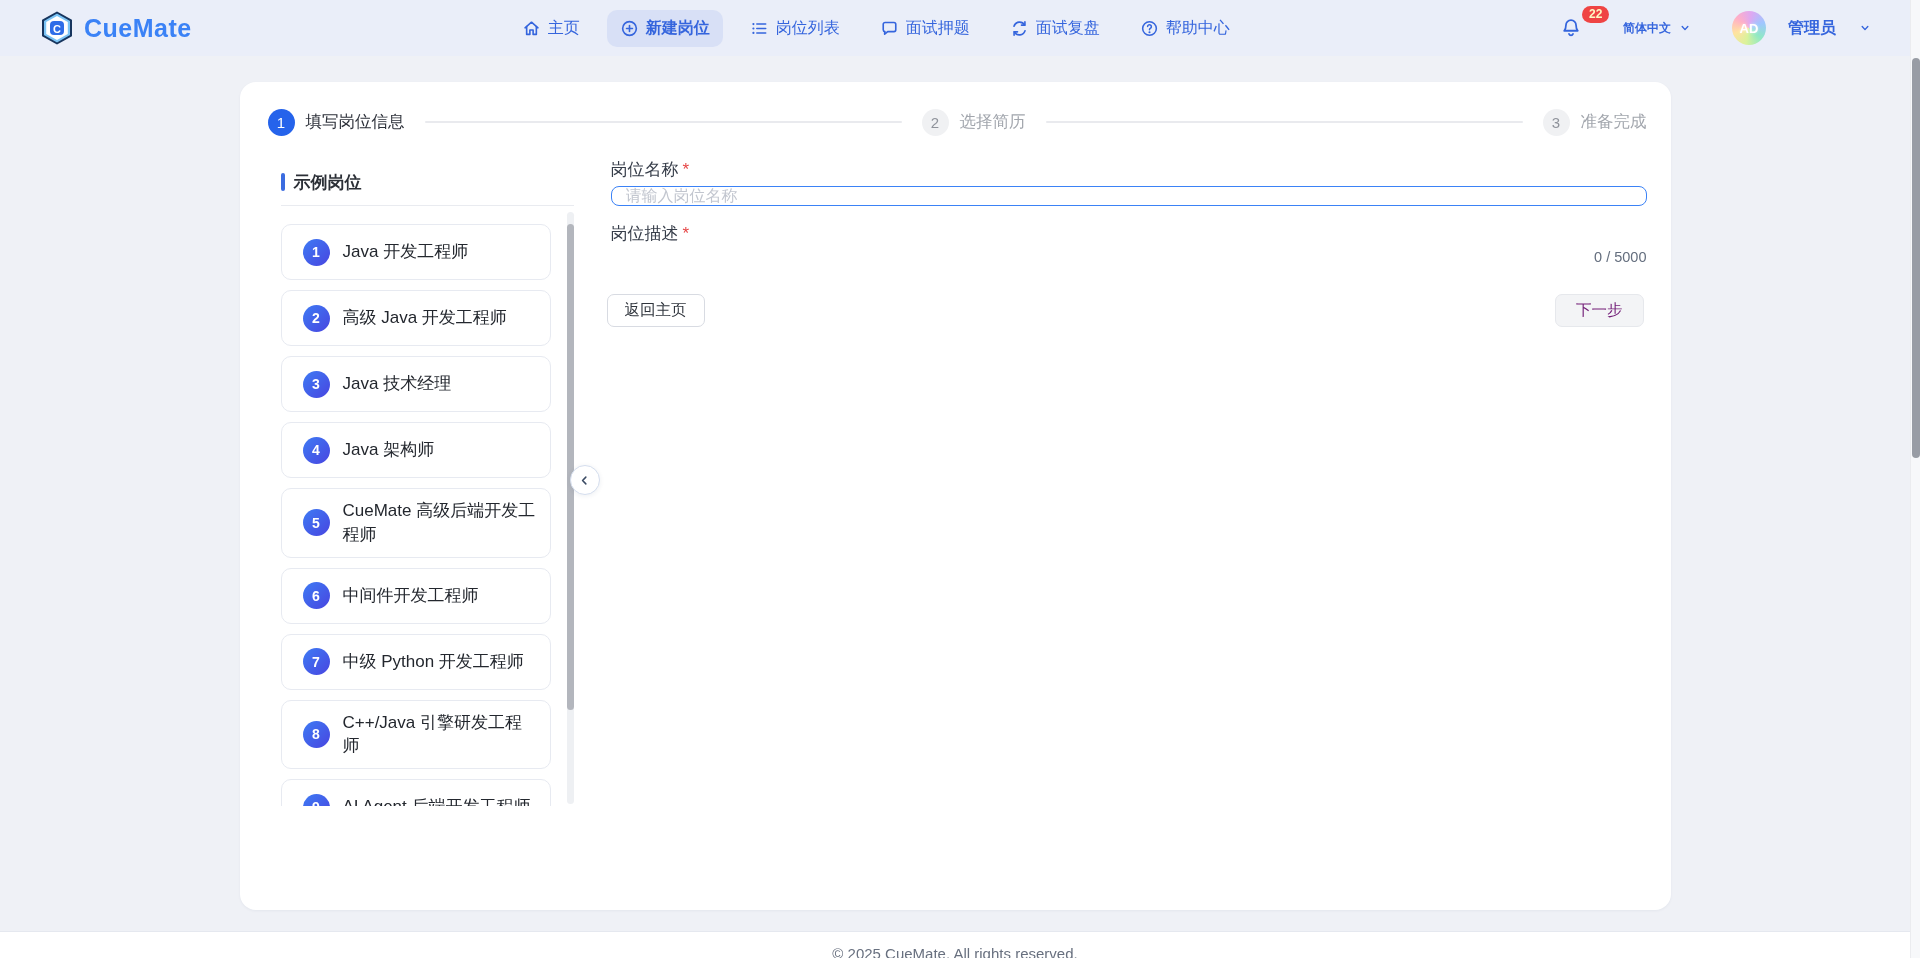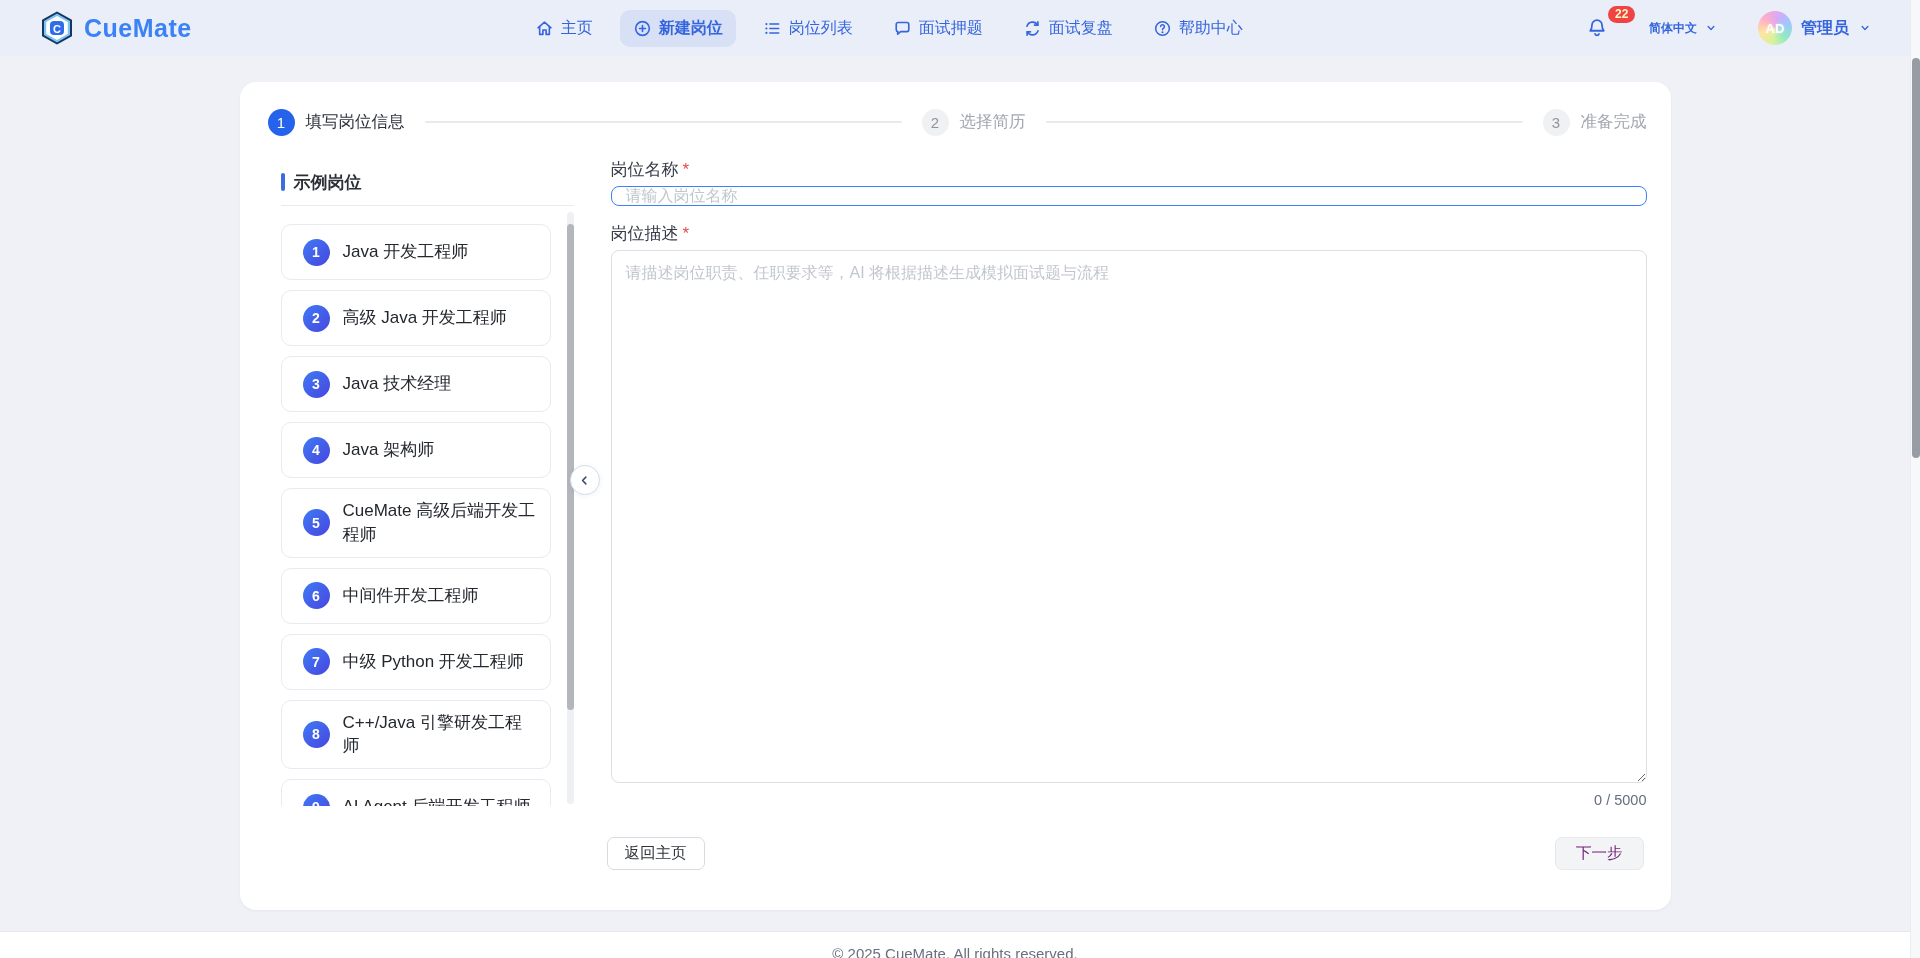--- a/index.html
+++ b/index.html
@@ -17,21 +17,21 @@
   .nav-item.active { background:#d8e0f6; font-weight:700; }
   .nav-item svg { width:19px; height:19px; }
   .nav-right { display:flex; align-items:center; flex:0 0 auto; color:#3565dd; }
   .bell-wrap { position:relative; margin-right:34px; cursor:pointer; }
   .bell-wrap svg { width:22px; height:22px; }
   .bell-badge { position:absolute; top:-11px; left:22px; background:#ef4444; color:#fef9c3;
     font-size:12px; font-weight:700; border-radius:9px; padding:1px 7px; line-height:15px; }
   .lang { display:flex; align-items:center; gap:7px; cursor:pointer; margin-right:40px; }
   .lang-label { font-size:12px; font-weight:600; }
   .chev { width:14px; height:14px; }
-  .user { display:flex; align-items:center; gap:9px; cursor:pointer; }
+  .user { display:flex; align-items:center; gap:22px; cursor:pointer; }
   .avatar { width:34px; height:34px; border-radius:50%; display:flex; align-items:center;
     justify-content:center; color:#fff; font-size:13px; font-weight:800;
     background:conic-gradient(from 130deg,#8fe9c4,#d9f29b,#ffe3a0,#ffafc7,#dda8f2,#9fc6ff,#8fe9c4);
     text-shadow:0 0 3px rgba(255,255,255,.55); }
   .user-name { font-size:16px; font-weight:600; }
 
   
   .page { width:1910px; }
   .card { position:relative; width:1431px; margin:26px auto 0; background:#fff;
     border-radius:16px; box-shadow:0 1px 3px rgba(25,40,80,.05);
@@ -307,21 +307,20 @@
 
       <section class="form-col">
         <div class="field-label">
           <span>岗位名称</span><span class="req">*</span>
         </div>
         <input class="name-input" type="text" placeholder="请输入岗位名称" style="">
 
         <div class="field-label desc-label">
           <span>岗位描述</span><span class="req">*</span>
         </div>
-        <textarea class="desc-input" placeholder="请描述岗位职责、任职要求等，AI 将根据描述生成模拟面试题与流程" style=""></textarea>
         <div class="char-counter">0 / 5000</div>
 
         <div class="actions-row">
           <button class="btn btn-back">返回主页</button>
           <button class="btn btn-next" disabled="">下一步</button>
         </div>
       </section>
     </div>
 
     <div class="collapse-btn">

